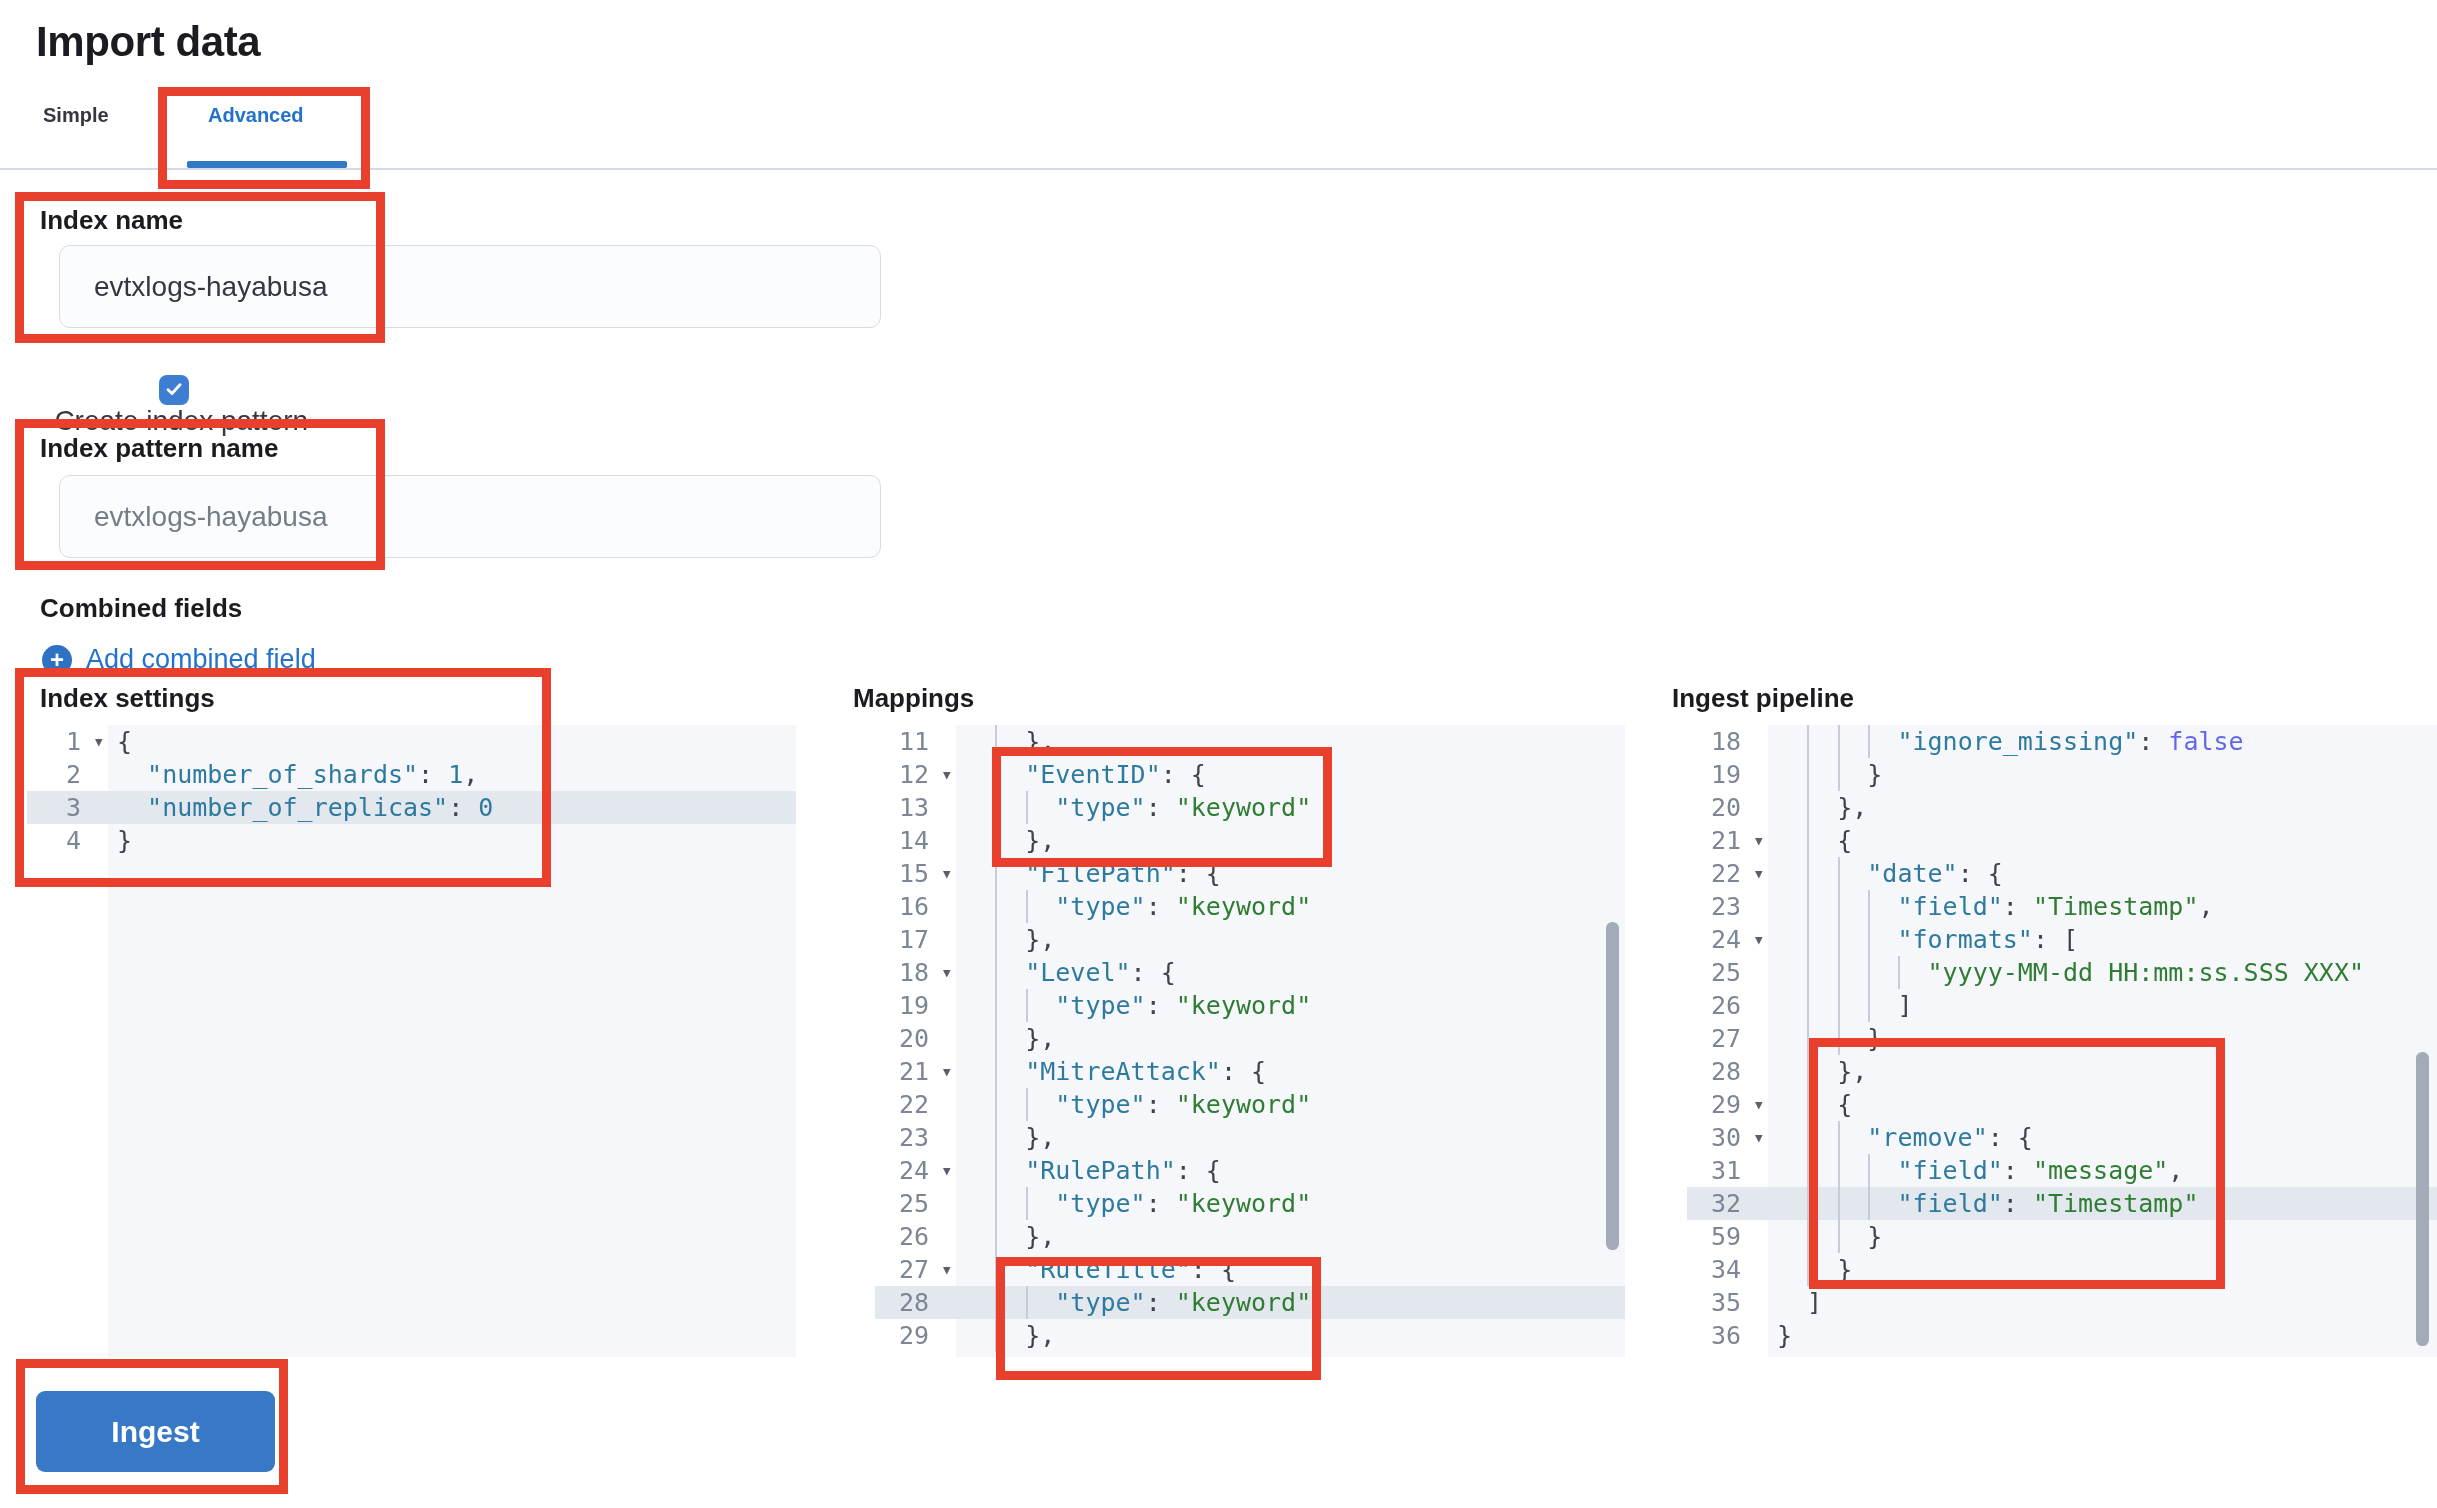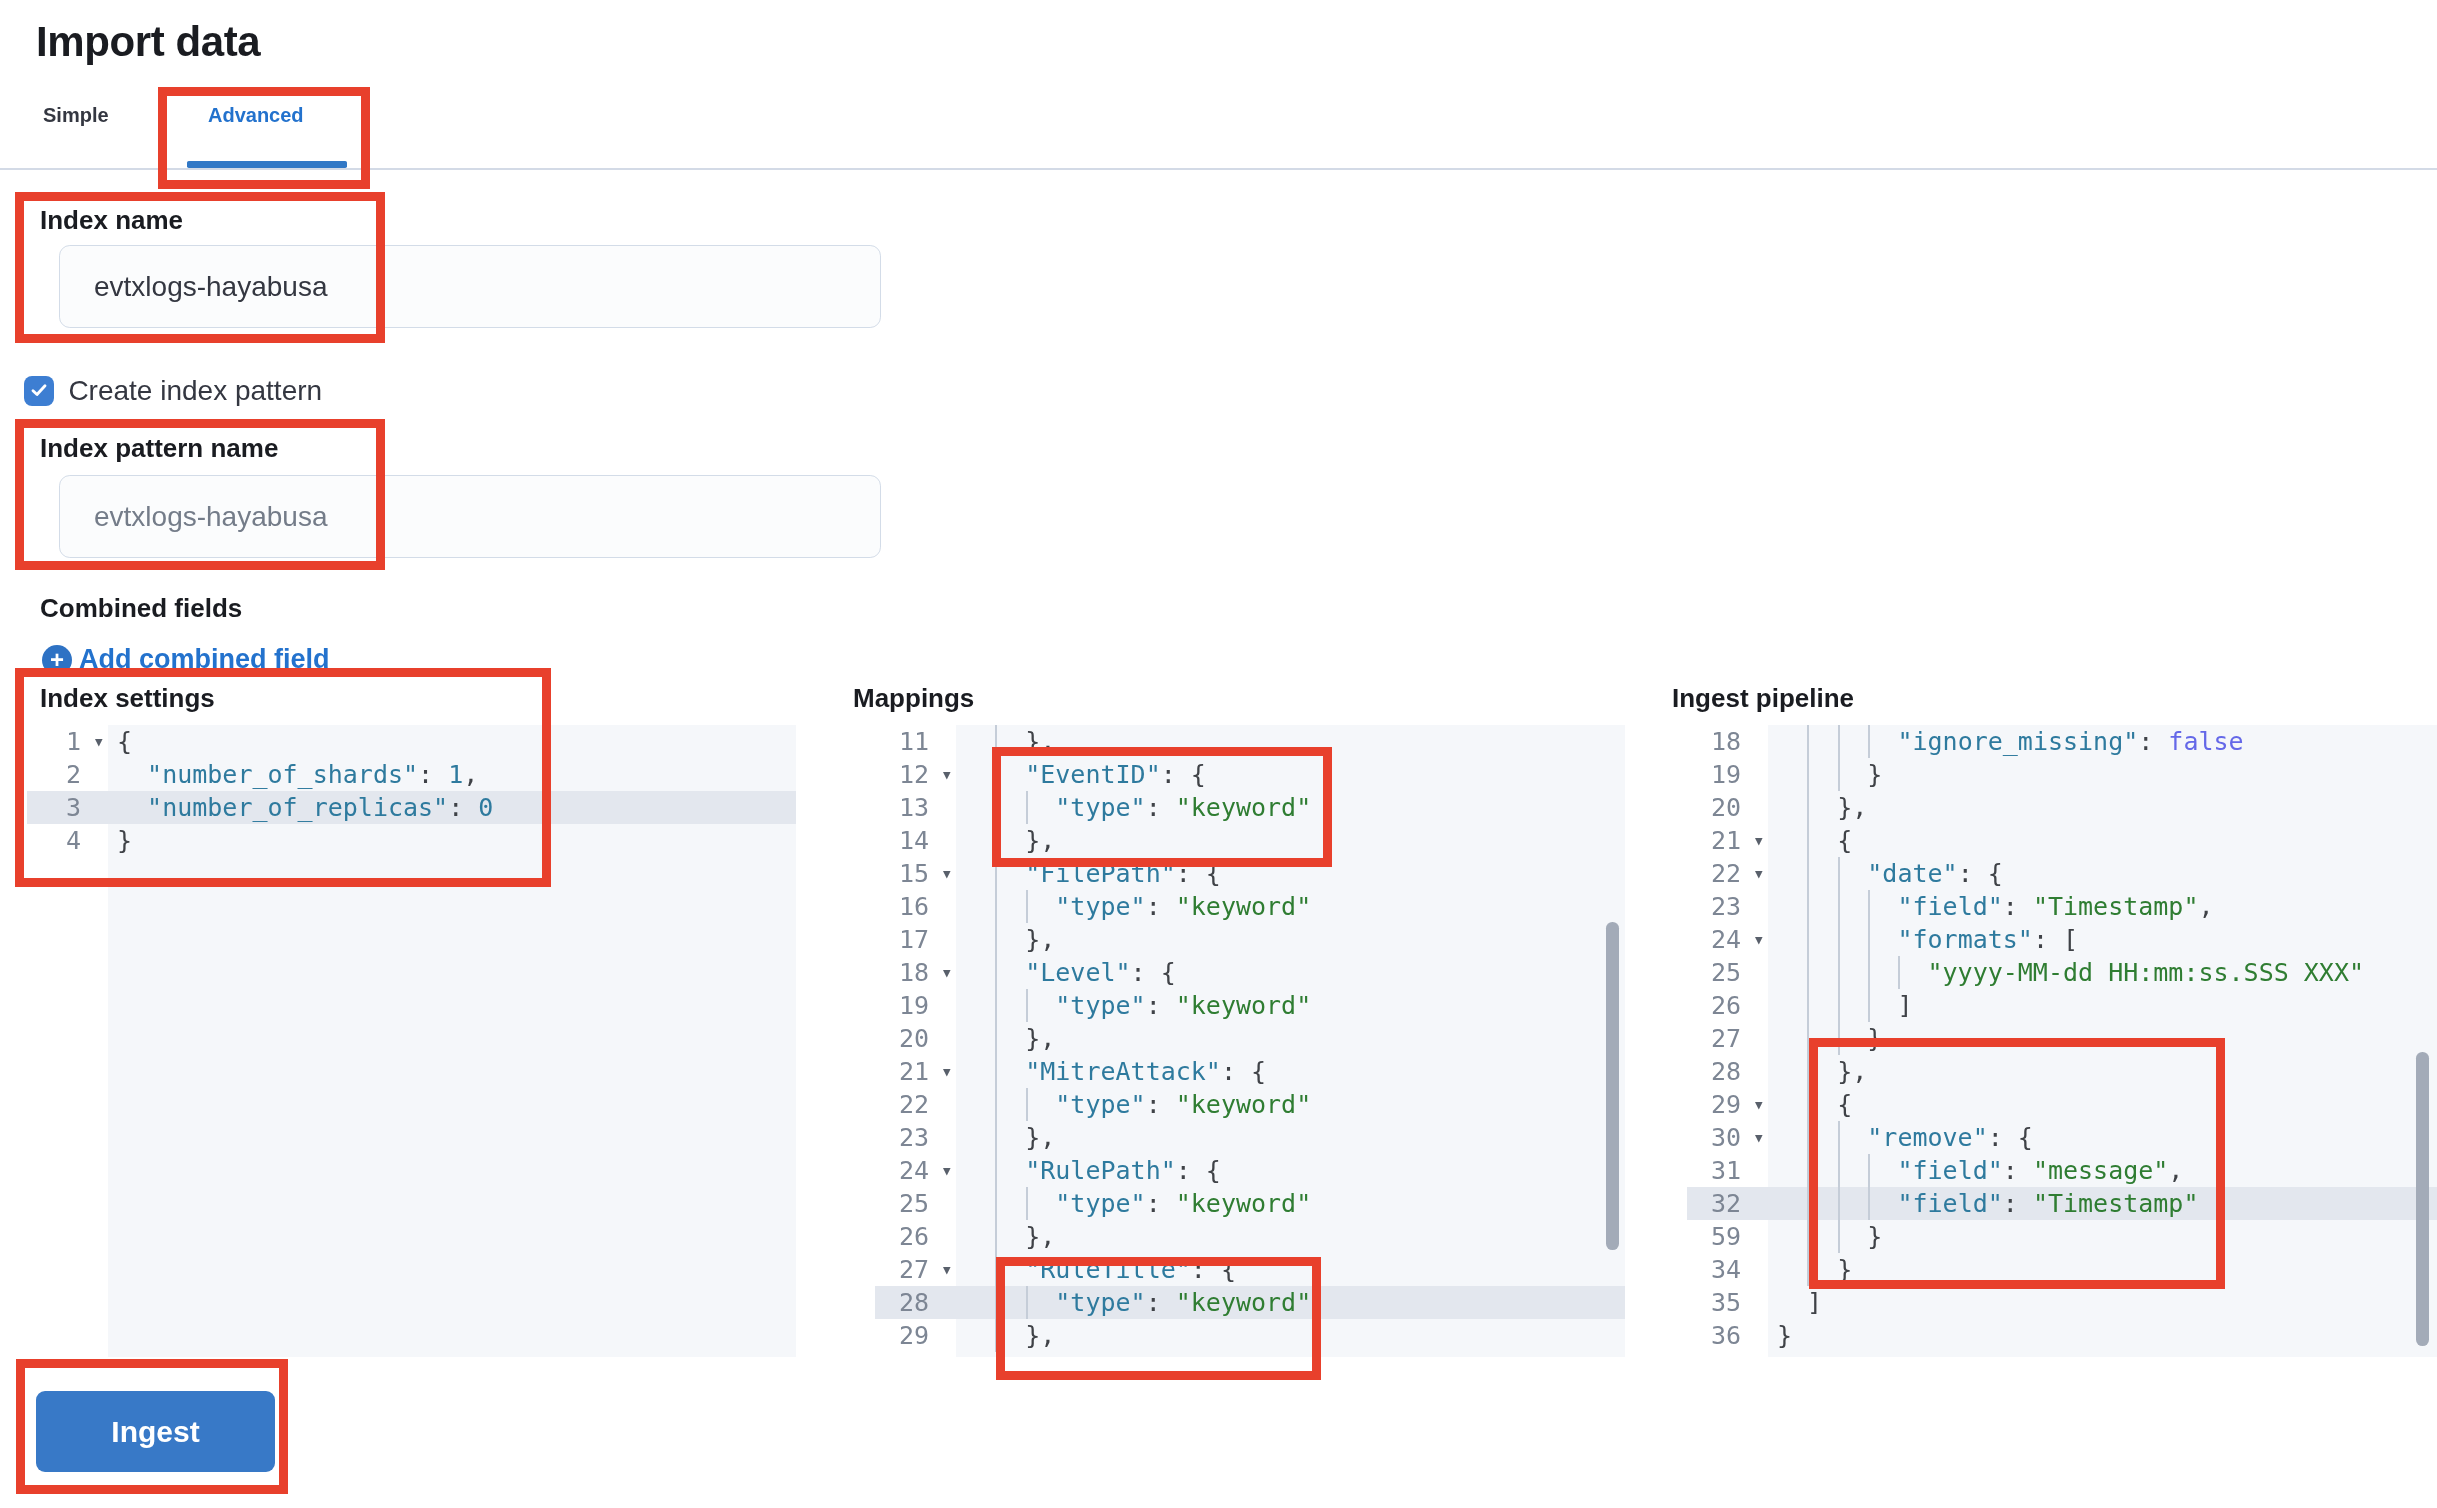--- a/index.html
+++ b/index.html
@@ -29,30 +29,30 @@
   .lbl-mappings{left:853px;top:683px;}
   .lbl-ingest{left:1672px;top:683px;}
 
   .text-input{position:absolute;left:59px;width:822px;height:83px;border:1.8px solid #d3dce8;
     border-radius:10.8px;background:#fbfcfd;font-size:28px;color:#343741;padding:0 0 0 34px;
     font-family:"Liberation Sans",sans-serif;outline:none;}
   .text-input::placeholder{color:#747c89;opacity:1;}
   .input-index-name{top:245px;}
   .input-index-pattern{top:475px;}
 
-  .checkbox-row{position:absolute;left:24px;top:375px;display:flex;align-items:center;}
+  .checkbox-row{position:absolute;left:40px;top:375px;display:flex;align-items:center;flex-direction:column;}
   .checkbox{width:30px;height:30px;background:var(--checkbox-blue);border-radius:8px;
     display:flex;align-items:center;justify-content:center;cursor:pointer;}
   .checkbox svg{width:20px;height:20px;}
   .checkbox-label{margin-left:14.4px;font-size:28px;color:#343741;}
 
   .add-link{position:absolute;left:42px;top:644px;display:flex;align-items:center;cursor:pointer;}
   .plus-icon{width:30px;height:30px;border-radius:50%;background:#2e72c4;color:#fff;
     display:flex;align-items:center;justify-content:center;font-size:24px;font-weight:700;line-height:1;}
-  .add-link-text{margin-left:7px;font-size:27px;font-weight:700;color:var(--primary-blue);}
+  .add-link-text{margin-left:14px;font-size:27px;font-weight:400;color:var(--primary-blue);}
 
   
   .editor{position:absolute;top:725px;height:632px;background:var(--editor-bg);}
   .editor::before{content:"";position:absolute;left:0;top:0;bottom:0;width:81px;background:#ffffff;}
   .ed-settings{left:27px;width:769px;}
   .ed-mappings{left:875px;width:750px;}
   .ed-ingest{left:1687px;width:751px;}
   .code-row{position:relative;display:flex;height:33px;z-index:1;}
   .code-row.hl{background:var(--active-line);}
   .gut{flex:0 0 81px;position:relative;font-family:"DejaVu Sans Mono",monospace;font-size:25px;

